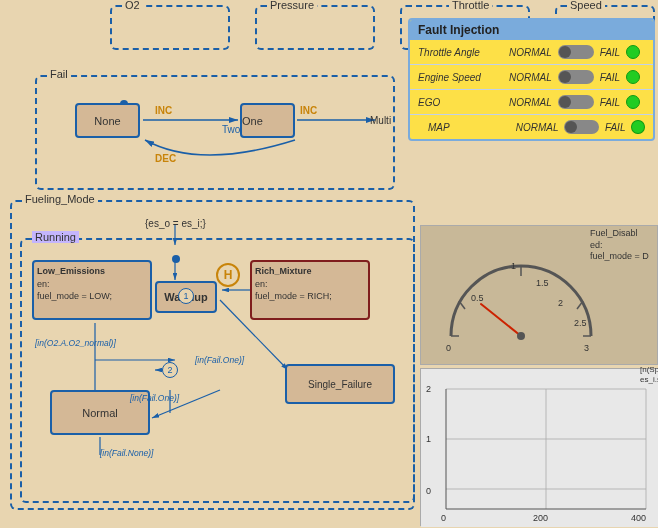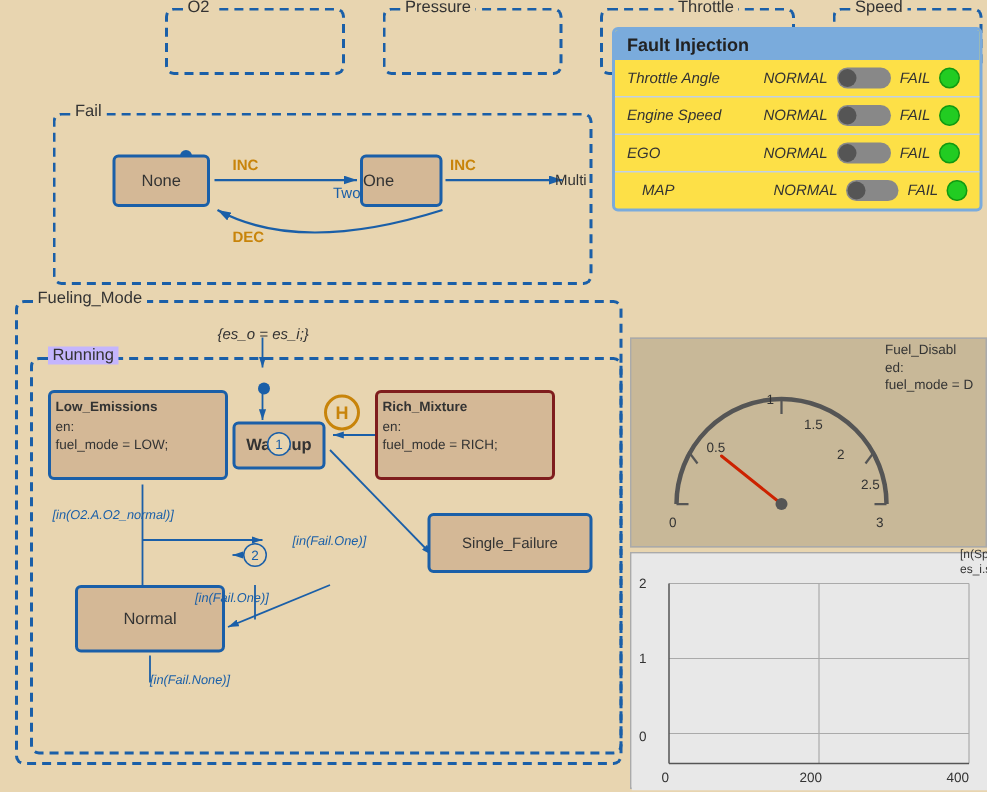--- a/index.html
+++ b/index.html
@@ -295,21 +295,20 @@
       font-size: 11px;
     }
 
     
     .es-o-label {
       position: absolute;
       top: 218px;
       left: 145px;
       font-size: 10px;
       color: #333;
-      font-style: italic;
       text-align: center;
     }
 
     
     .box-running {
       position: absolute;
       top: 238px;
       left: 20px;
       width: 395px;
       height: 265px;
@@ -390,21 +389,21 @@
       background: #d4b896;
       padding: 3px;
       font-size: 9px;
       color: #333;
       line-height: 1.4;
     }
 
     
     .box-single-fail {
       position: absolute;
-      top: 342px;
+      top: 364px;
       left: 285px;
       width: 110px;
       height: 40px;
       border: 2px solid #1a5fa8;
       border-radius: 4px;
       background: #d4b896;
       display: flex;
       align-items: center;
       justify-content: center;
       font-size: 10px;

